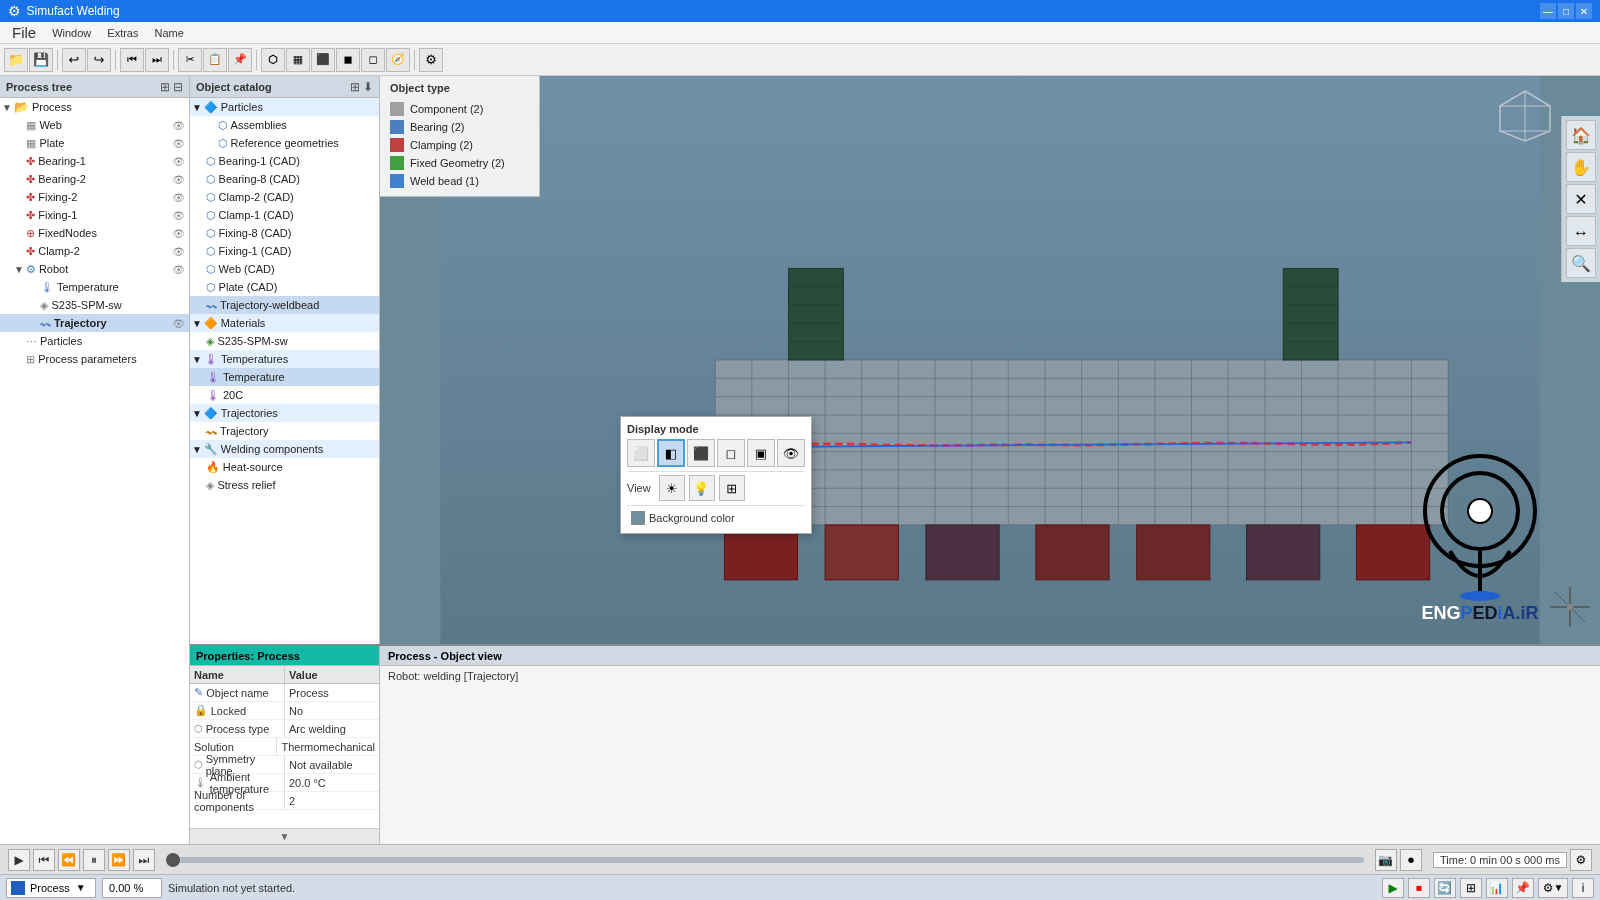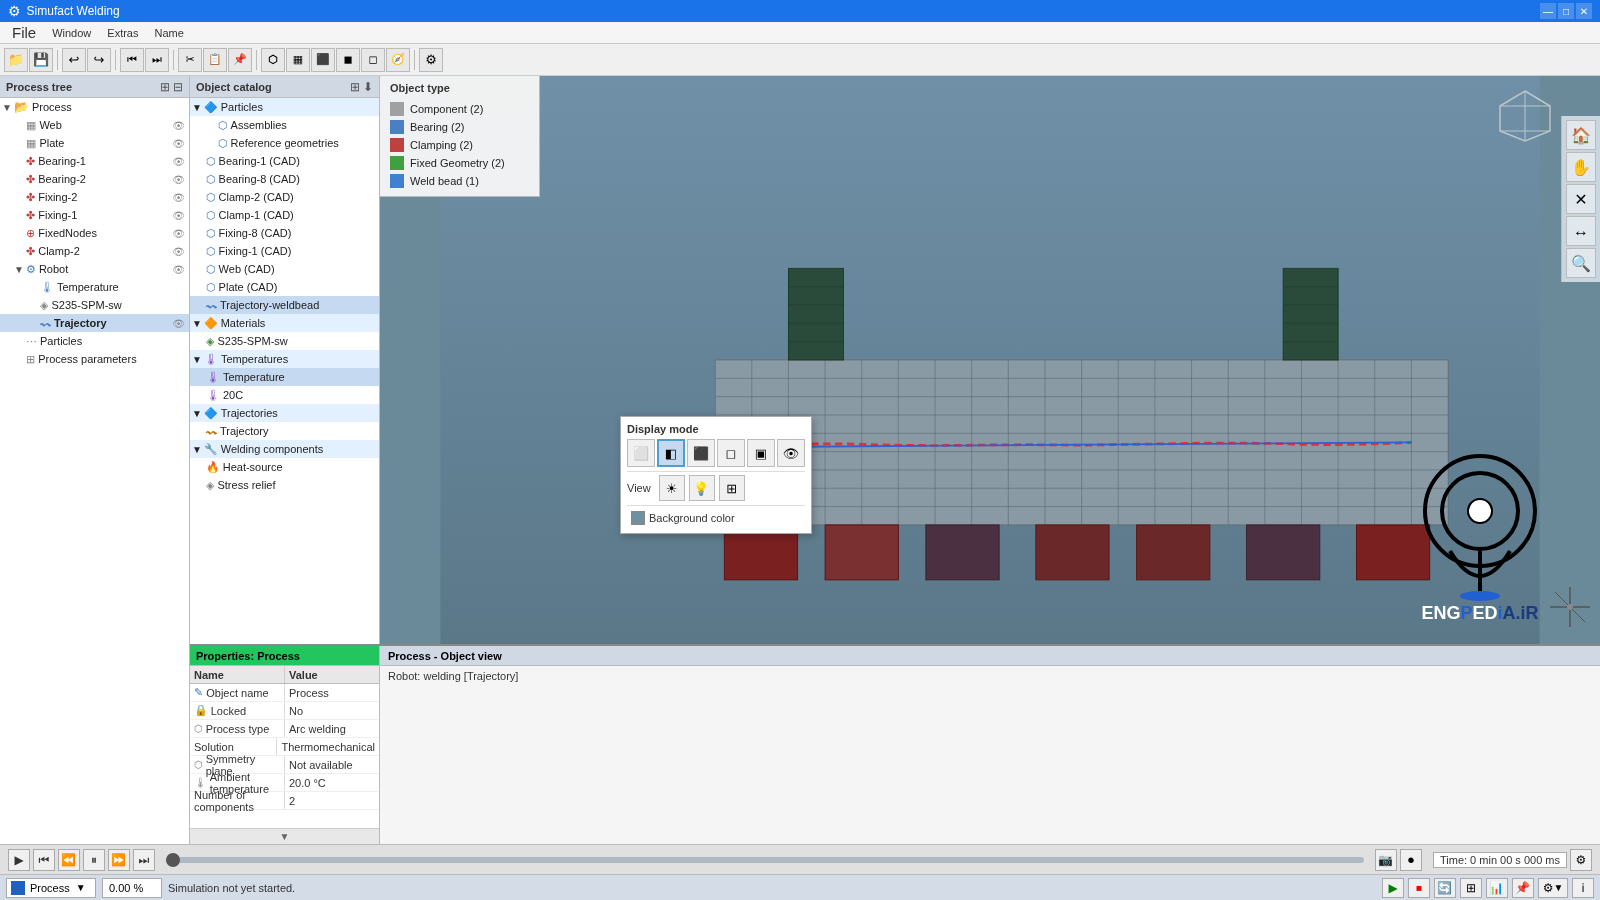--- a/index.html
+++ b/index.html
@@ -436,21 +436,21 @@
               <circle cx="60" cy="70" r="55" fill="none" stroke="black" stroke-width="4"></circle>
               <circle cx="60" cy="70" r="38" fill="none" stroke="black" stroke-width="4"></circle>
               <circle cx="60" cy="70" r="12" fill="white" stroke="black" stroke-width="2"></circle>
 
               <path d="M 30 110 Q 60 160 90 110" fill="none" stroke="black" stroke-width="4"></path>
               <path d="M 60 110 L 60 155" stroke="black" stroke-width="4"></path>
 
               <ellipse cx="60" cy="155" rx="20" ry="5" fill="#2060d0"></ellipse>
             </svg>
             <div style="font-size:18px; font-weight:bold; color:#1a3a80; font-family:Arial;">
-              <span style="color:#ffffff;">ENG</span><span style="color:#2060d0;">P</span><span style="color:#ffffff;">ED</span><span style="color:#2060d0;">i</span><span style="color:#1a3a80;">A.iR</span>
+              <span style="color:#ffffff;">ENG</span><span style="color:#2060d0;">P</span><span style="color:#0f172a;">ED</span><span style="color:#2060d0;">i</span><span style="color:#1a3a80;">A.iR</span>
             </div>
           </div>
 
           <div style="position:absolute; bottom:10px; right:5px;">
             <svg width="50" height="50" viewBox="0 0 50 50">
               <line x1="25" y1="5" x2="25" y2="45" stroke="#555" stroke-width="1.5"></line>
               <line x1="5" y1="25" x2="45" y2="25" stroke="#555" stroke-width="1.5"></line>
               <line x1="10" y1="10" x2="40" y2="40" stroke="#555" stroke-width="1"></line>
               <circle cx="25" cy="25" r="3" fill="#888"></circle>
             </svg>
@@ -466,21 +466,21 @@
             </svg>
           </div>
 
         </div>
 
       </div>
 
       <div style="height:200px; display:flex; border-top:2px solid #888;">
 
         <div style="width:190px; border-right:1px solid #bbb; background:#f5f5f5; display:flex; flex-direction:column;">
-          <div style="height:20px; background:#22c55e; display:flex; align-items:center; padding:0 6px; font-size:11px; font-weight:bold; border-bottom:1px solid #bbb;">
+          <div style="height:20px; background:#14b8a6; display:flex; align-items:center; padding:0 6px; font-size:11px; font-weight:bold; border-bottom:1px solid #bbb;">
             <span>Properties: Process</span>
           </div>
           <div style="flex:1; overflow-y:auto; background:white;">
 
             <div style="display:flex; height:18px; background:#e8e8e8; border-bottom:1px solid #bbb;">
               <div style="flex:1; padding:0 4px; display:flex; align-items:center; font-size:11px; font-weight:bold; color:#333; border-right:1px solid #ccc;">Name</div>
               <div style="flex:1; padding:0 4px; display:flex; align-items:center; font-size:11px; font-weight:bold; color:#333;">Value</div>
             </div>
 
             <div style="display:flex; height:18px; border-bottom:1px solid #efefef;">

